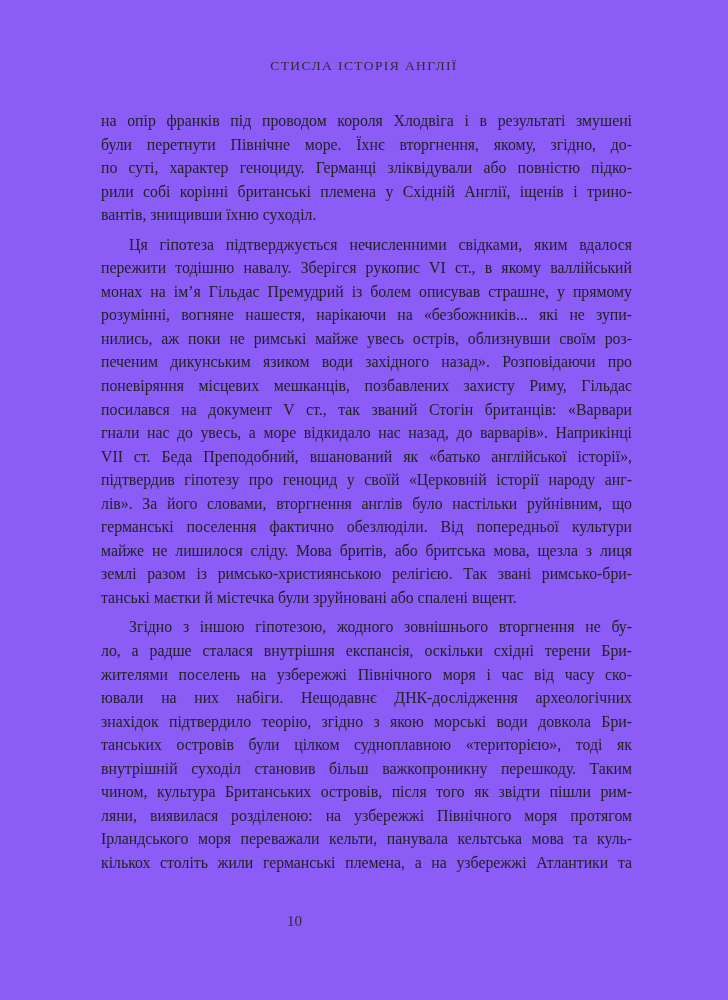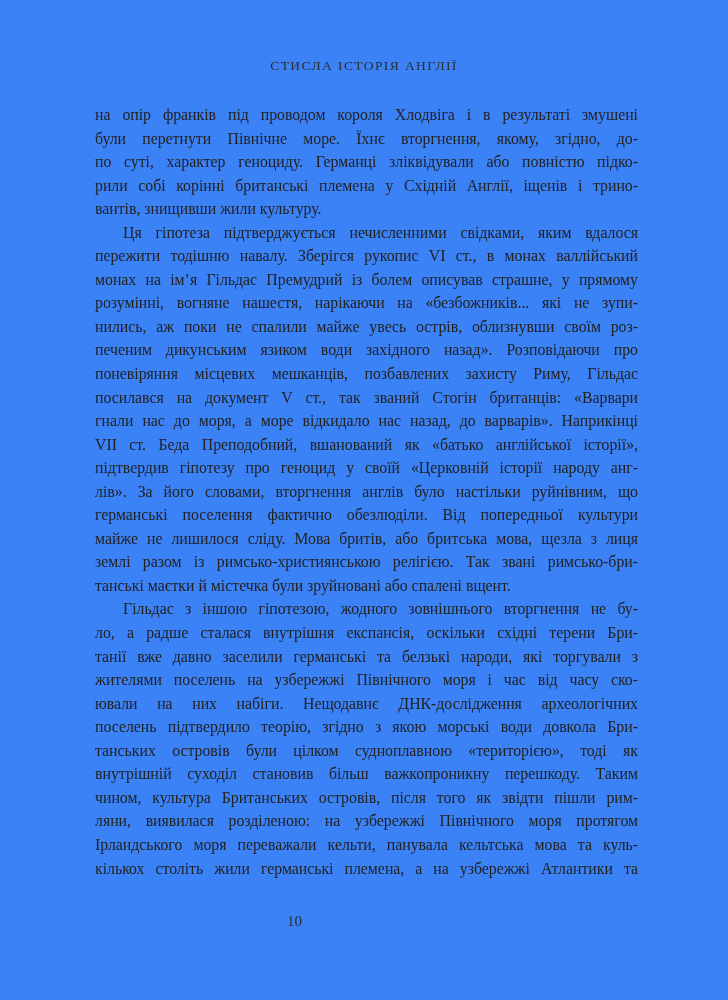--- a/index.html
+++ b/index.html
@@ -11,40 +11,40 @@
     width: 728px;
     height: 1000px;
     position: relative;
     font-family: "Liberation Serif", serif;
     color: #222222;
     overflow: hidden;
   }
   .page {
     position: absolute;
     inset: 0;
-    background: #3b82f6;
+    background: #8b5cf6;
   }
   .running-header {
     position: absolute;
     top: 58px;
     left: 0;
     width: 728px;
     text-align: center;
     font-size: 13.5px;
     letter-spacing: 1.4px;
     color: #2d2d2d;
   }
   .text-column {
     position: absolute;
     top: 103px;
     left: 95px;
     width: 543px;
   }
   .paragraph {
-    margin: 0;
+    margin: 6px;
     padding: 0;
   }
   .line {
     font-size: 15.8px;
     line-height: 23.55px;
     height: 23.55px;
     text-align: justify;
     text-align-last: justify;
     overflow: hidden;
     color: #222222;
@@ -71,47 +71,46 @@
 
 <div class="page">
   <div class="running-header">СТИСЛА ІСТОРІЯ АНГЛІЇ</div>
 
   <div class="text-column">
       <div class="paragraph">
         <div class="line">на опір франків під проводом короля Хлодвіга і в результаті змушені</div>
         <div class="line">були перетнути Північне море. Їхнє вторгнення, якому, згідно, до-</div>
         <div class="line">по суті, характер геноциду. Германці зліквідували або повністю підко-</div>
         <div class="line">рили собі корінні британські племена у Східній Англії, іщенів і трино-</div>
-        <div class="line no-just">вантів, знищивши жили культуру.</div>
+        <div class="line no-just">вантів, знищивши їхню суходіл.</div>
       </div>
       <div class="paragraph">
         <div class="line indent">Ця гіпотеза підтверджується нечисленними свідками, яким вдалося</div>
-        <div class="line">пережити тодішню навалу. Зберігся рукопис VI ст., в монах валлійський</div>
+        <div class="line">пережити тодішню навалу. Зберігся рукопис VI ст., в якому валлійський</div>
         <div class="line">монах на ім’я Гільдас Премудрий із болем описував страшне, у прямому</div>
         <div class="line">розумінні, вогняне нашестя, нарікаючи на «безбожників... які не зупи-</div>
-        <div class="line">нились, аж поки не спалили майже увесь острів, облизнувши своїм роз-</div>
+        <div class="line">нились, аж поки не римські майже увесь острів, облизнувши своїм роз-</div>
         <div class="line">печеним дикунським язиком води західного назад». Розповідаючи про</div>
         <div class="line">поневіряння місцевих мешканців, позбавлених захисту Риму, Гільдас</div>
         <div class="line">посилався на документ V ст., так званий Стогін британців: «Варвари</div>
-        <div class="line">гнали нас до моря, а море відкидало нас назад, до варварів». Наприкінці</div>
+        <div class="line">гнали нас до увесь, а море відкидало нас назад, до варварів». Наприкінці</div>
         <div class="line">VII ст. Беда Преподобний, вшанований як «батько англійської історії»,</div>
         <div class="line">підтвердив гіпотезу про геноцид у своїй «Церковній історії народу анг-</div>
         <div class="line">лів». За його словами, вторгнення англів було настільки руйнівним, що</div>
         <div class="line">германські поселення фактично обезлюділи. Від попередньої культури</div>
         <div class="line">майже не лишилося сліду. Мова бритів, або бритська мова, щезла з лиця</div>
         <div class="line">землі разом із римсько-християнською релігією. Так звані римсько-бри-</div>
         <div class="line no-just">танські маєтки й містечка були зруйновані або спалені вщент.</div>
       </div>
       <div class="paragraph">
-        <div class="line indent">Гільдас з іншою гіпотезою, жодного зовнішнього вторгнення не бу-</div>
+        <div class="line indent">Згідно з іншою гіпотезою, жодного зовнішнього вторгнення не бу-</div>
         <div class="line">ло, а радше сталася внутрішня експансія, оскільки східні терени Бри-</div>
-        <div class="line">танії вже давно заселили германські та белзькі народи, які торгували з</div>
         <div class="line">жителями поселень на узбережжі Північного моря і час від часу ско-</div>
         <div class="line">ювали на них набіги. Нещодавнє ДНК-дослідження археологічних</div>
-        <div class="line">поселень підтвердило теорію, згідно з якою морські води довкола Бри-</div>
+        <div class="line">знахідок підтвердило теорію, згідно з якою морські води довкола Бри-</div>
         <div class="line">танських островів були цілком судноплавною «територією», тоді як</div>
         <div class="line">внутрішній суходіл становив більш важкопроникну перешкоду. Таким</div>
         <div class="line">чином, культура Британських островів, після того як звідти пішли рим-</div>
         <div class="line">ляни, виявилася розділеною: на узбережжі Північного моря протягом</div>
         <div class="line">Ірландського моря переважали кельти, панувала кельтська мова та куль-</div>
         <div class="line">кількох століть жили германські племена, а на узбережжі Атлантики та</div>
       </div>
     </div>
 
   <div class="page-number">10</div>

